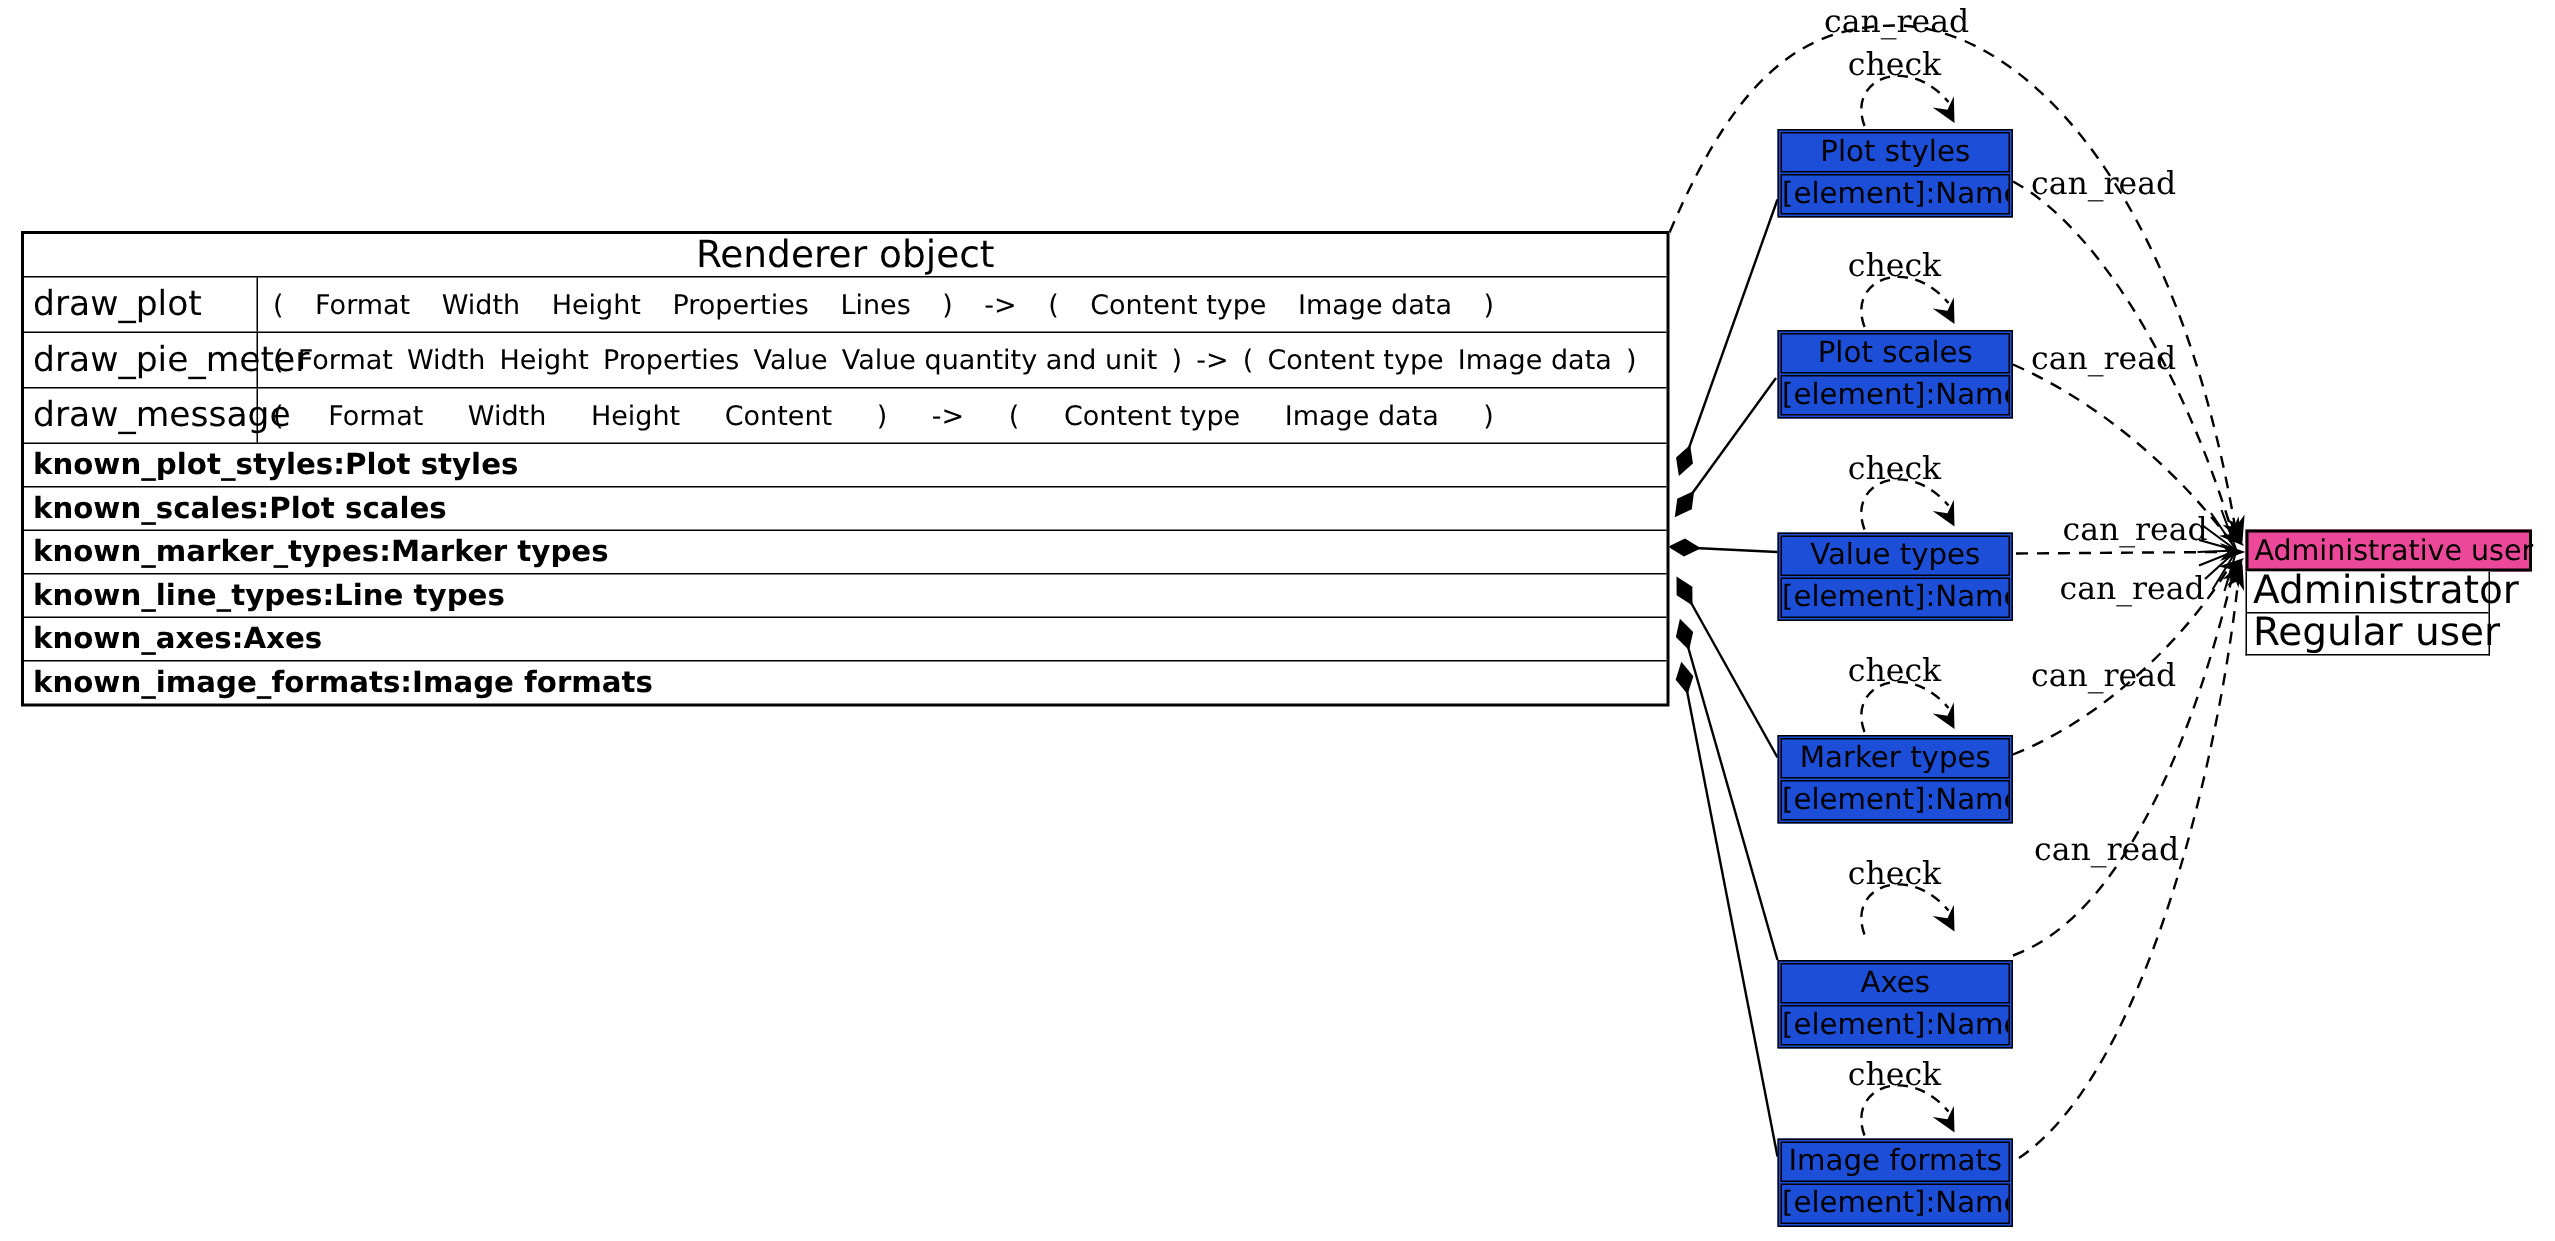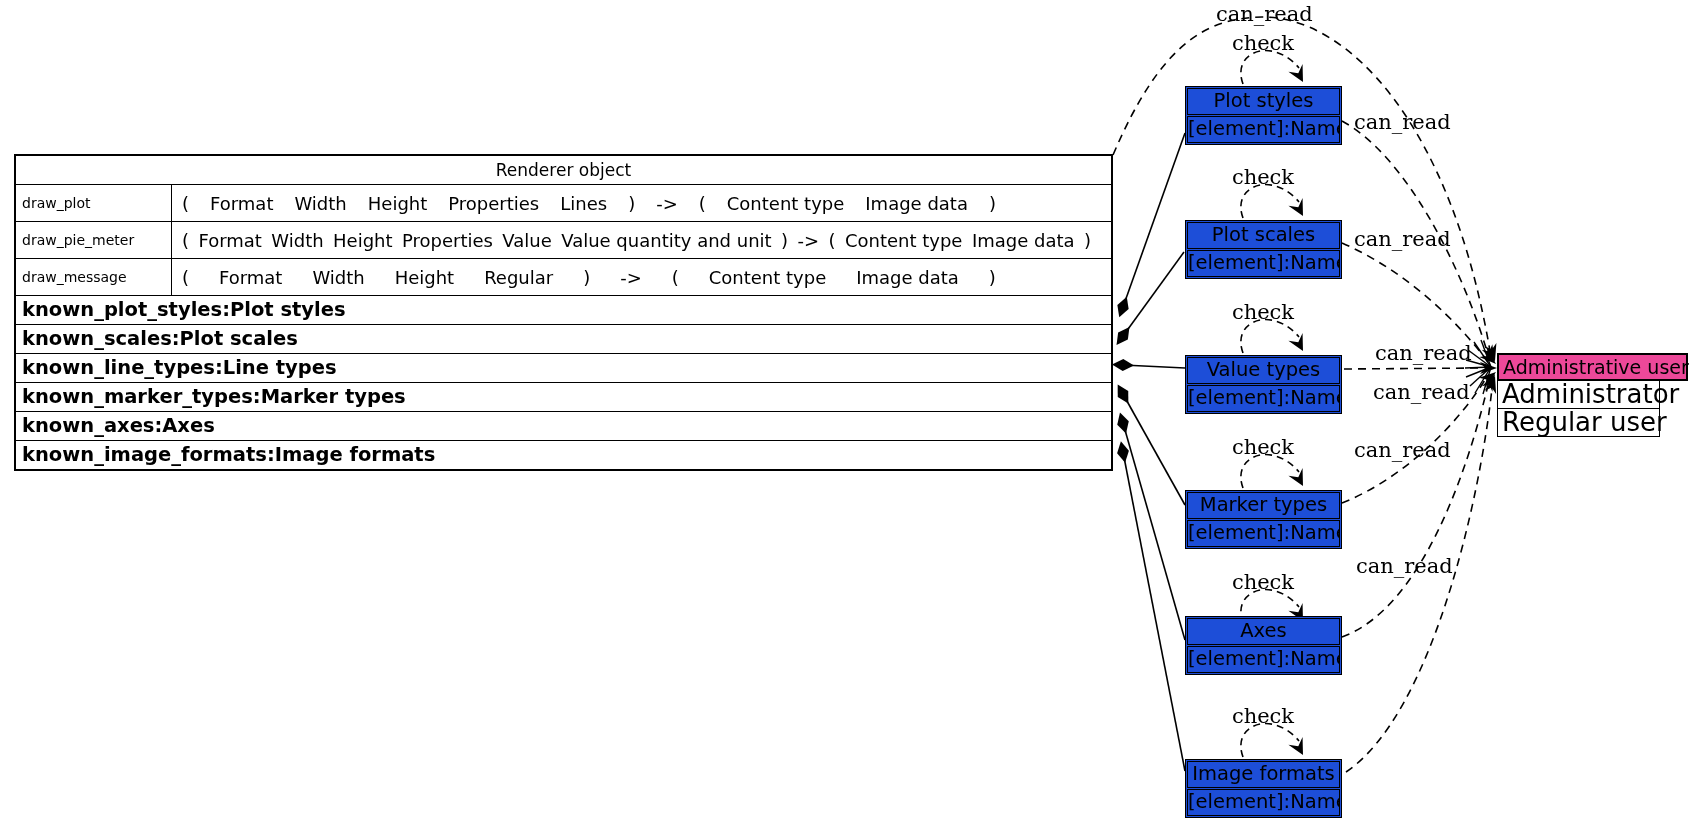--- a/index.html
+++ b/index.html
@@ -4,24 +4,24 @@
 <style>
   html,body{margin:0;padding:0;background:#fff;}
   .canvas{position:relative;width:1703px;height:827px;background:#ffffff;overflow:hidden;
           font-family:"DejaVu Sans","Liberation Sans",sans-serif;color:#000;}
   svg.edges{position:absolute;left:0;top:0;width:1703px;height:827px;}
 
   
   .rtable{position:absolute;left:14px;top:154px;width:1099px;border:2px solid #000;background:#fff;box-sizing:border-box;}
   .rrow{box-sizing:border-box;}
   .rrow + .rrow{border-top:1.5px solid #000;}
-  .rtitle{height:28px;line-height:28px;text-align:center;font-size:17px;}
+  .rtitle{height:28px;line-height:28px;text-align:center;font-size:25px;}
   .mrow{display:flex;height:37px;}
   .mname{width:156px;flex:0 0 156px;border-right:1.5px solid #000;display:flex;align-items:center;
-         padding-left:6px;box-sizing:border-box;font-size:14px;white-space:nowrap;}
+         padding-left:6px;box-sizing:border-box;font-size:23px;white-space:nowrap;}
   .msig{flex:1;display:flex;justify-content:space-between;align-items:center;
         padding:0 115px 0 10px;font-size:18px;white-space:nowrap;}
   .msig-tight{padding-right:20px;}
   .arow{height:29px;line-height:27px;padding-left:6px;font-size:19.5px;white-space:nowrap;font-weight:bold;}
 
   
   .enode{position:absolute;left:1185px;width:157px;border:1.5px solid #000;background:#1d4ed8;box-sizing:border-box;}
   .ecell{border:1px solid #000;margin:1px;height:25px;line-height:24px;text-align:center;
          font-size:19.5px;white-space:nowrap;overflow:hidden;}
 
@@ -151,55 +151,55 @@
           <span>)</span>
         </div>
     </div>
     <div class="rrow mrow">
       <div class="mname">draw_message</div>
       <div class="msig">
           <span>(</span>
           <span>Format</span>
           <span>Width</span>
           <span>Height</span>
-          <span>Regular</span>
+          <span>Content</span>
           <span>)</span>
           <span>-&gt;</span>
           <span>(</span>
           <span>Content type</span>
           <span>Image data</span>
           <span>)</span>
         </div>
     </div>
 
     <div class="rrow arow">known_plot_styles:Plot styles</div>
     <div class="rrow arow">known_scales:Plot scales</div>
+    <div class="rrow arow">known_marker_types:Marker types</div>
     <div class="rrow arow">known_line_types:Line types</div>
-    <div class="rrow arow">known_marker_types:Marker types</div>
     <div class="rrow arow">known_axes:Axes</div>
     <div class="rrow arow">known_image_formats:Image formats</div>
   </div>
 
   <div class="enode" style="top:86px">
     <div class="ecell">Plot styles</div>
     <div class="ecell">[element]:Name</div>
   </div>
   <div class="enode" style="top:220px">
     <div class="ecell">Plot scales</div>
     <div class="ecell">[element]:Name</div>
   </div>
   <div class="enode" style="top:355px">
     <div class="ecell">Value types</div>
     <div class="ecell">[element]:Name</div>
   </div>
   <div class="enode" style="top:490px">
     <div class="ecell">Marker types</div>
     <div class="ecell">[element]:Name</div>
   </div>
-  <div class="enode" style="top:616px">
+  <div class="enode" style="top:640px">
     <div class="ecell">Axes</div>
     <div class="ecell">[element]:Name</div>
   </div>
   <div class="enode" style="top:759px">
     <div class="ecell">Image formats</div>
     <div class="ecell">[element]:Name</div>
   </div>
 
   <div class="unode">
     <div class="utitle">Administrative user</div>

